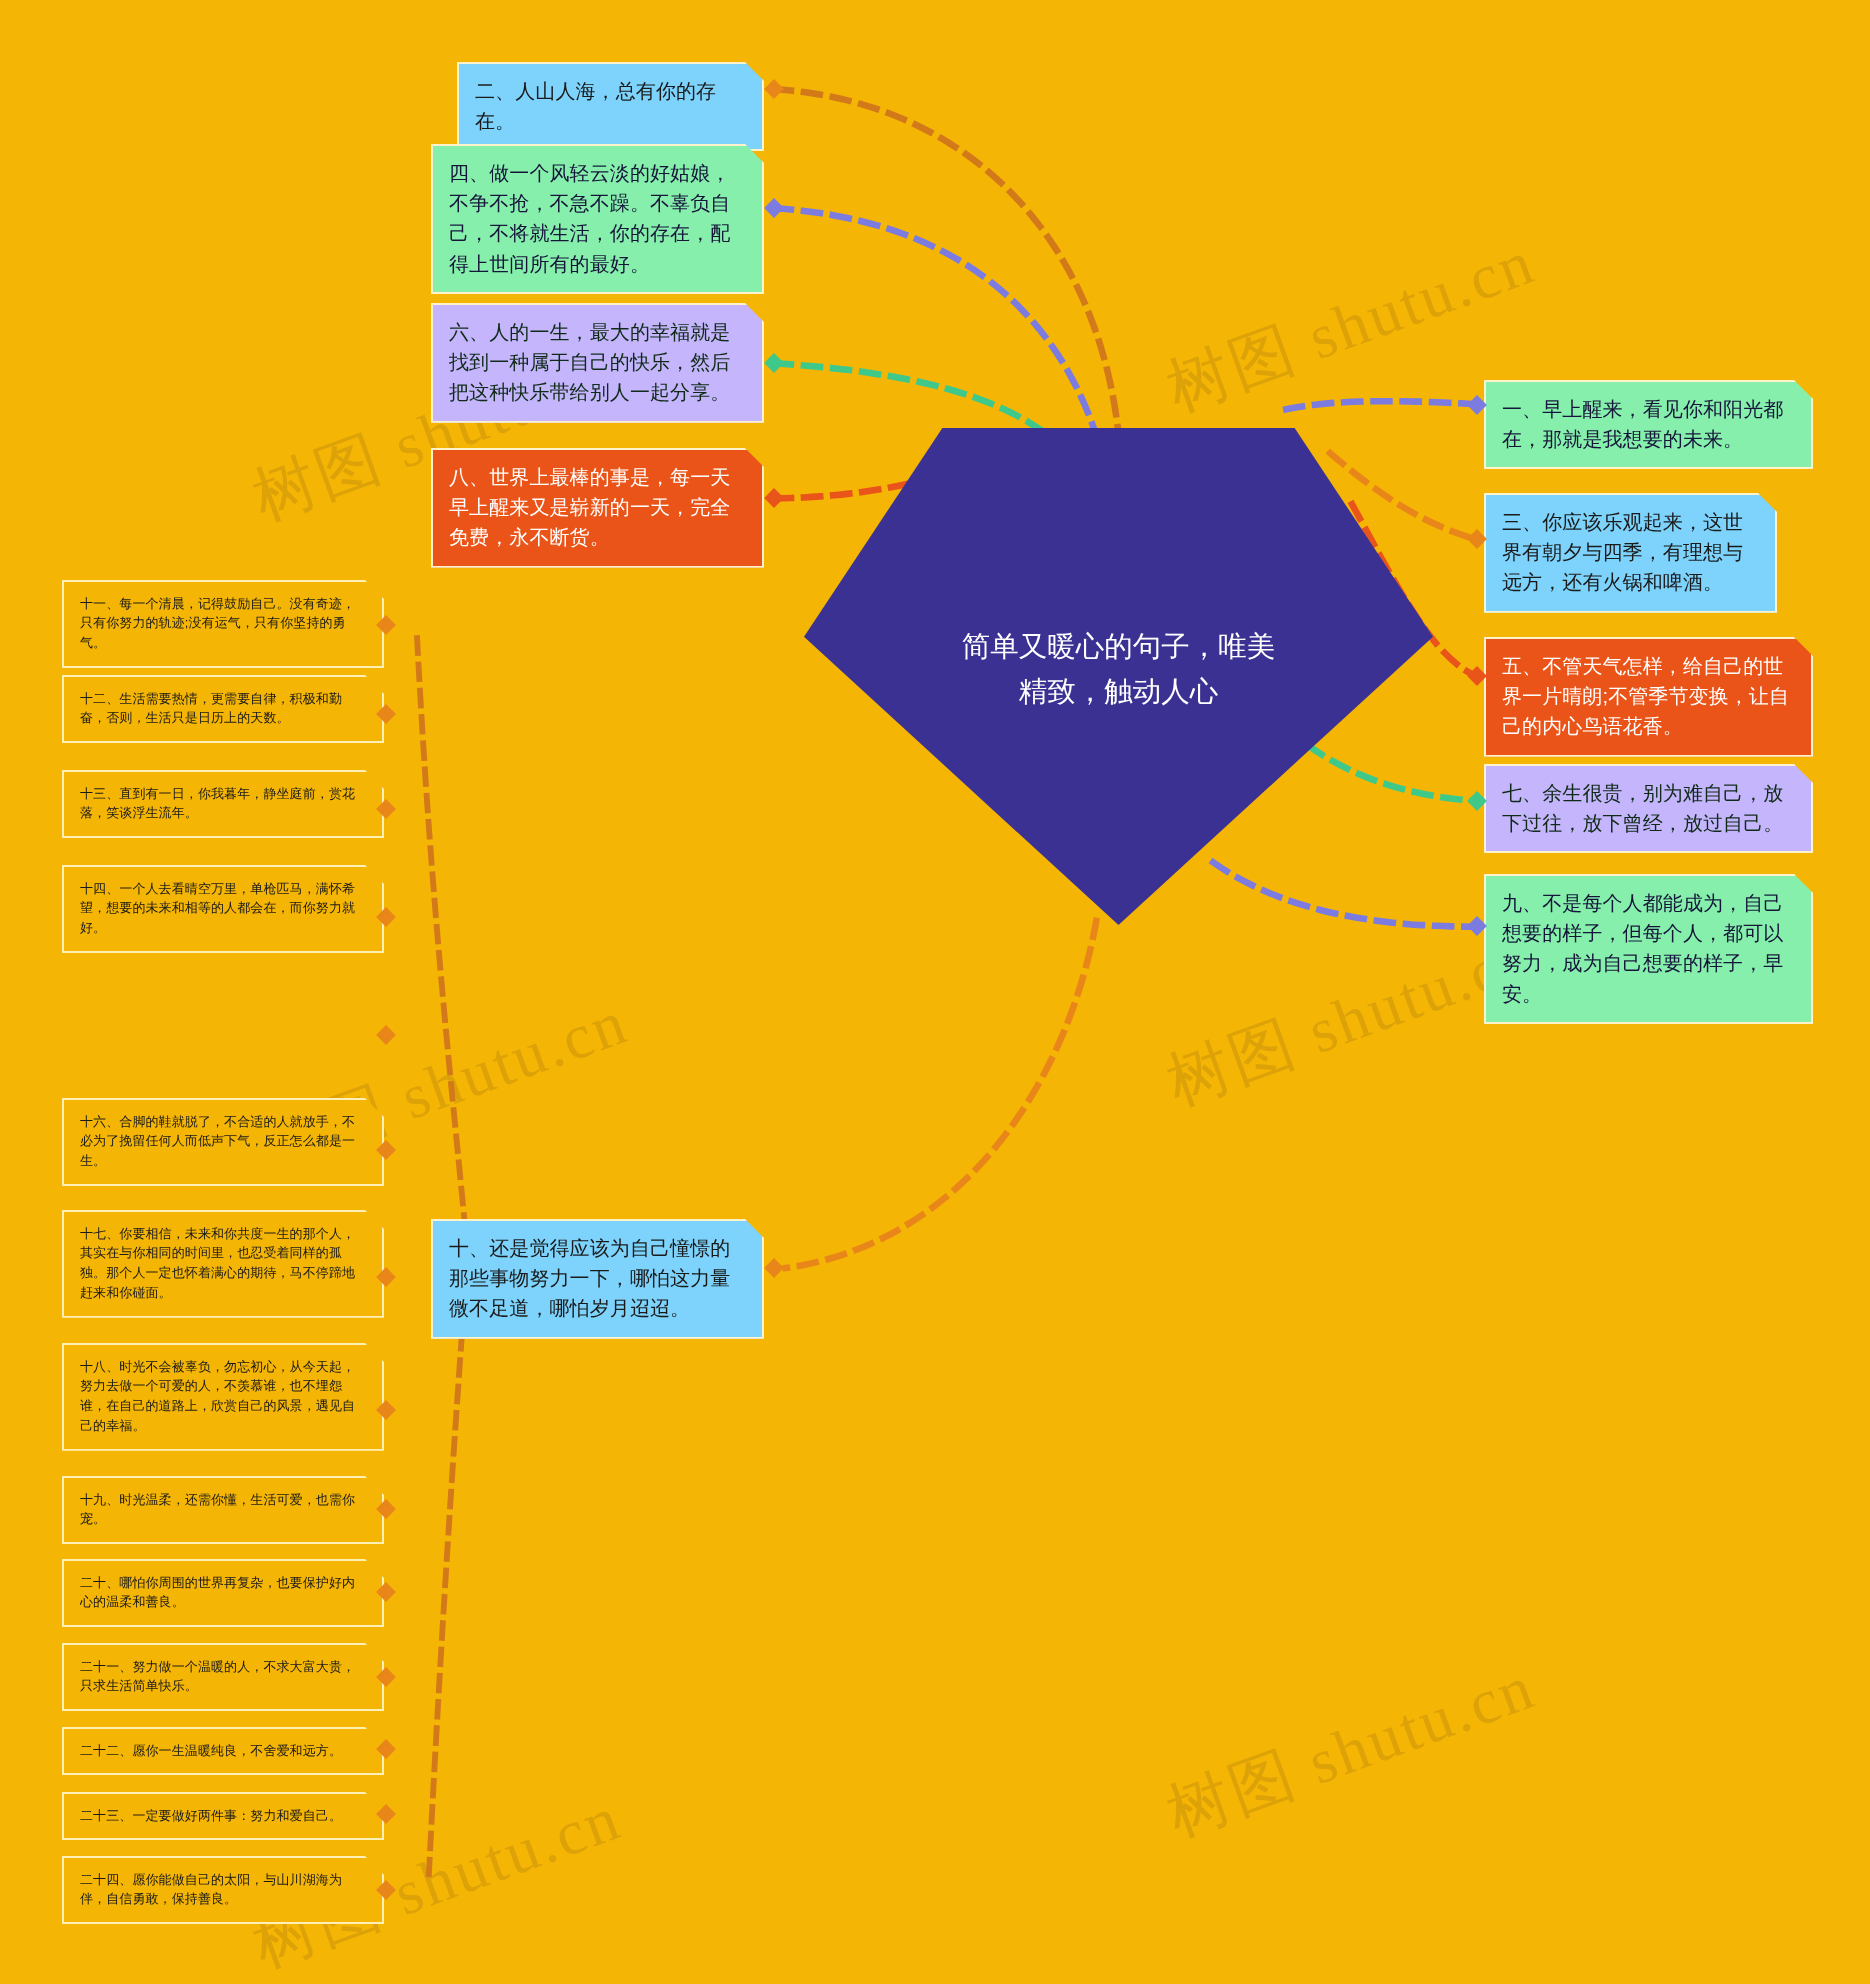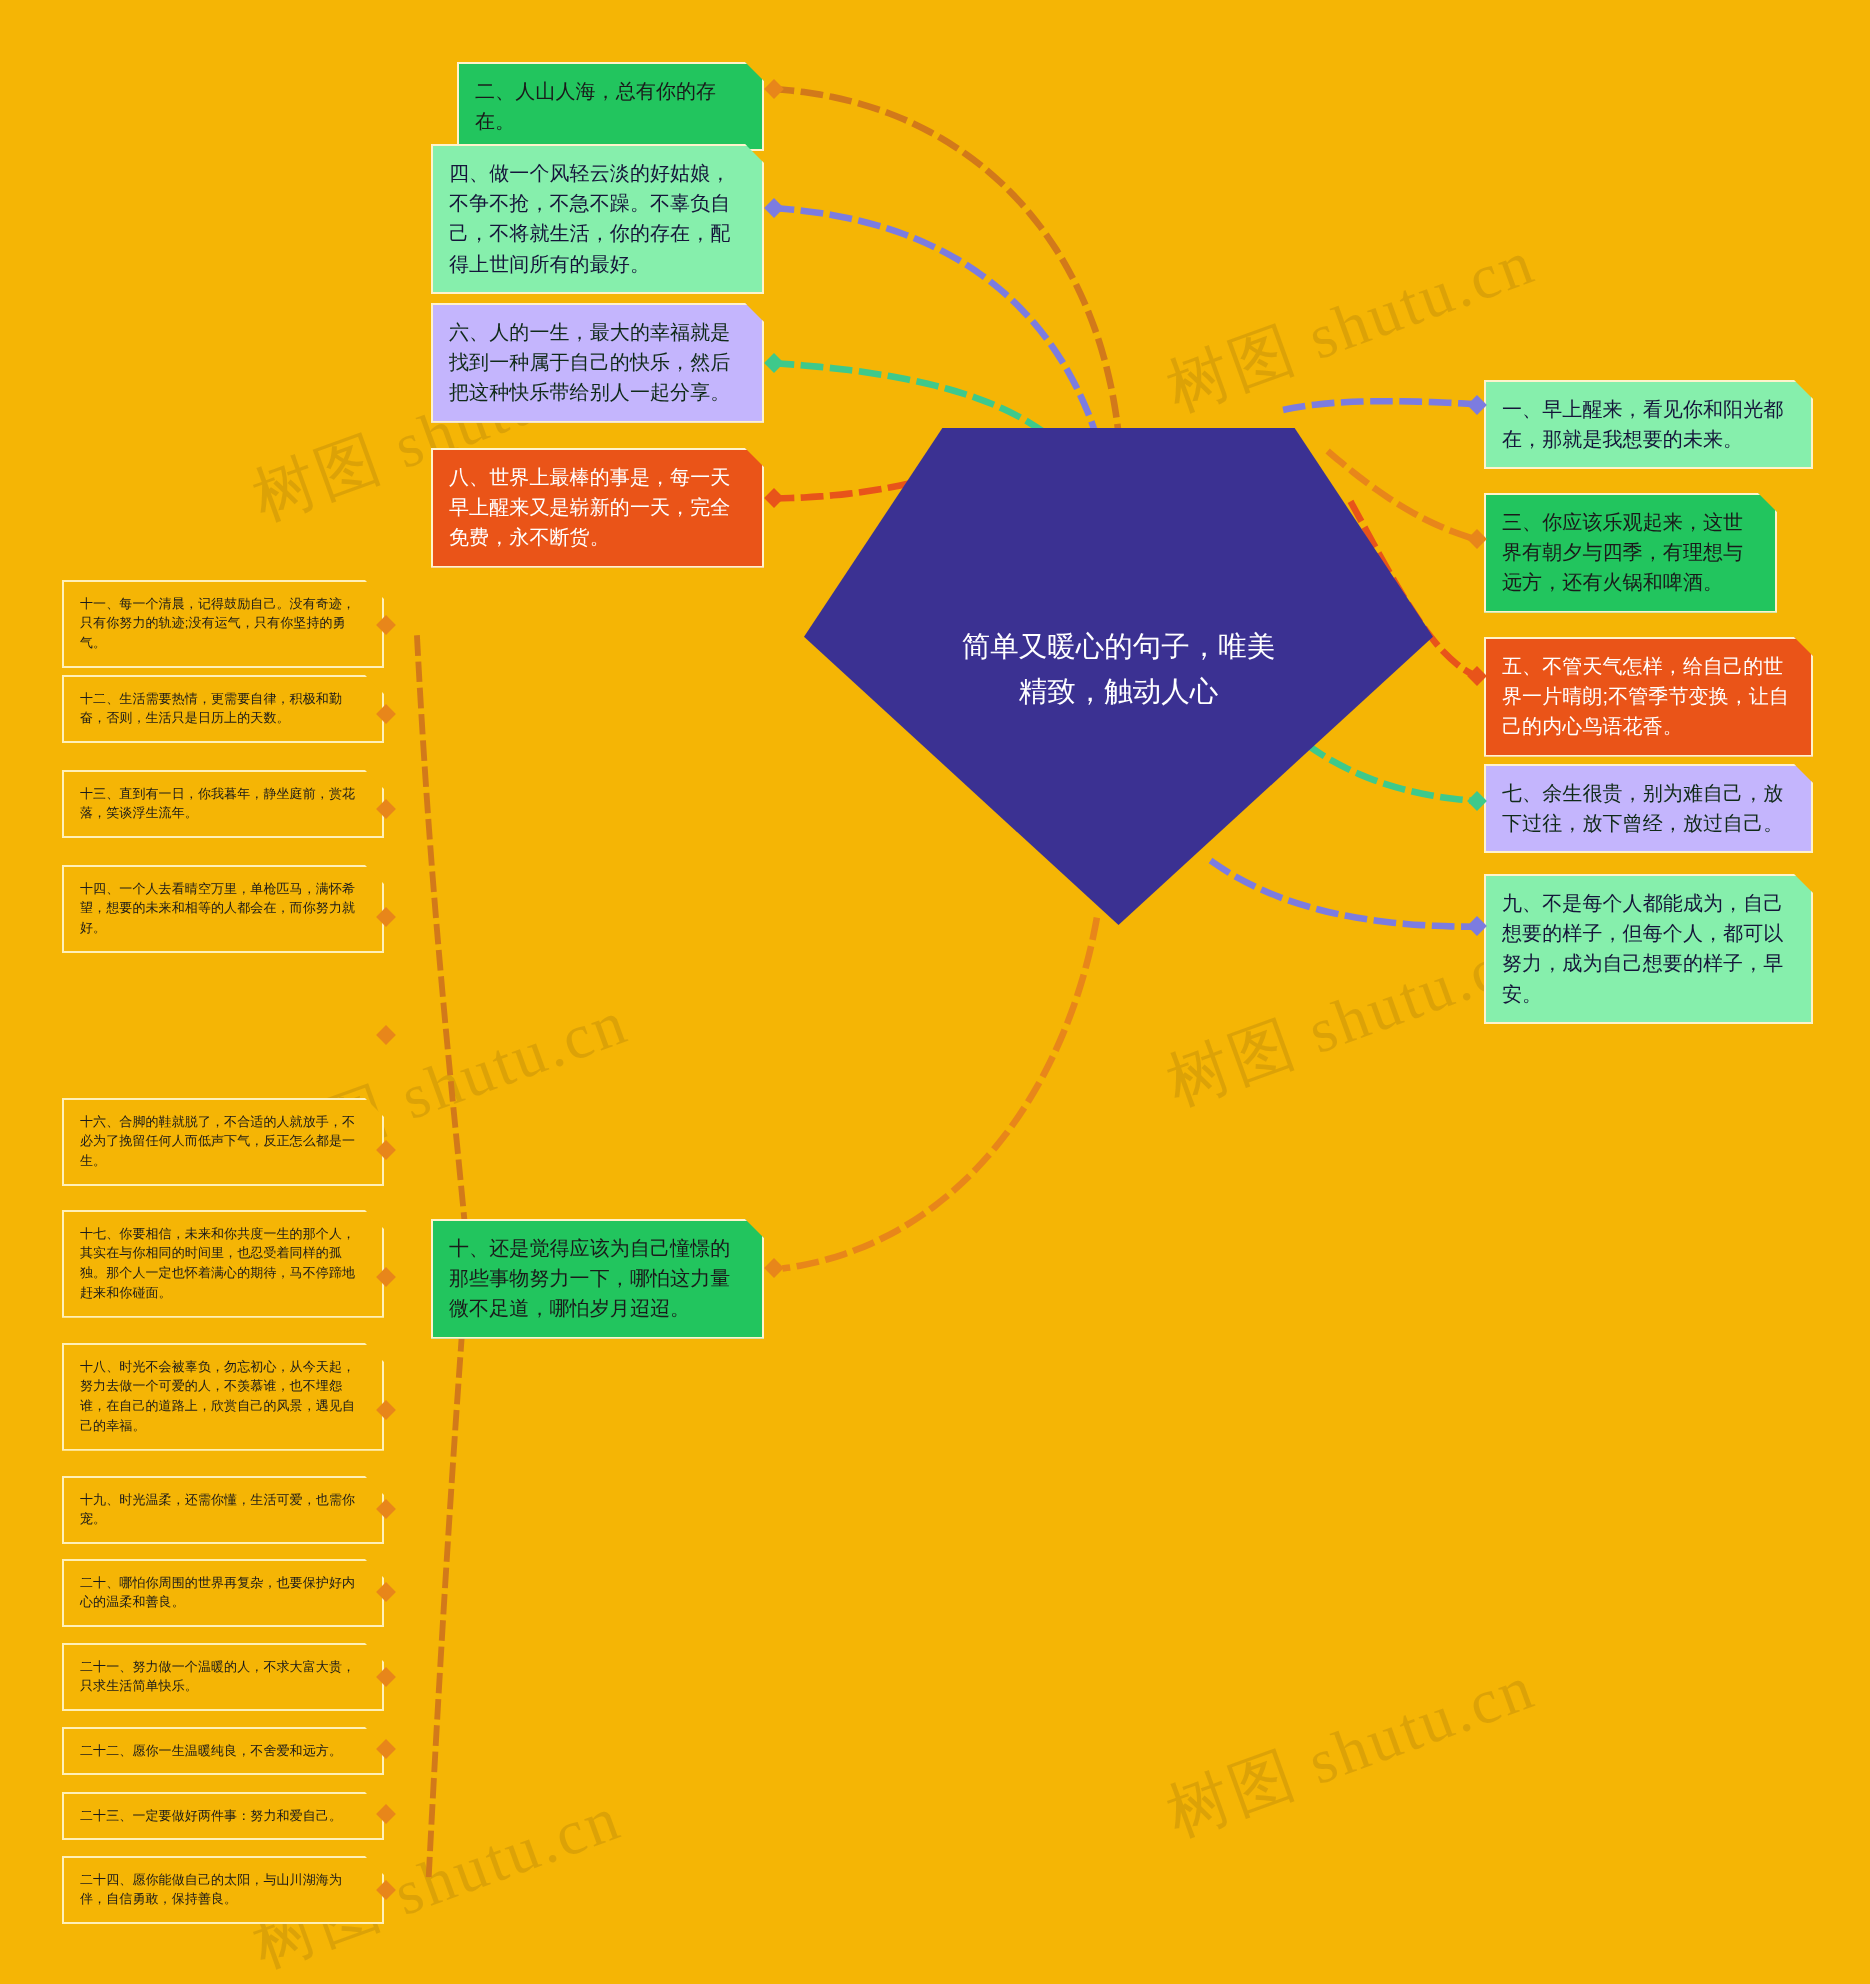--- a/index.html
+++ b/index.html
@@ -71,21 +71,21 @@
     border: 2.2px solid #FFF3CC;
     padding: 11.7px 14.6px 13px 16px;
     line-height: 1.52;
     letter-spacing: 0.1px;
     -webkit-clip-path: polygon(0 0, calc(100% - 19px) 0, 100% 19px, 100% 100%, 0 100%);
     clip-path: polygon(0 0, calc(100% - 19px) 0, 100% 19px, 100% 100%, 0 100%);
   }
   .node .txt { display: block; }
 
   
-  .c-orange   { background: #22c55e; color: #1a1a1a; }
+  .c-orange   { background: #7dd3fc; color: #1a1a1a; }
   .c-purple   { background: #86efac; color: #15153a; }
   .c-green    { background: #c4b5fd; color: #102a18; }
   .c-deep     { background: #EA5418; color: #ffffff; }
   .c-plain    { background: #F5B505; color: #1a1a1a; border-color: #FFF0B8; }
 
   
   .big   { font-size: 20px; }
   .small { font-size: 13px; }
 
   

